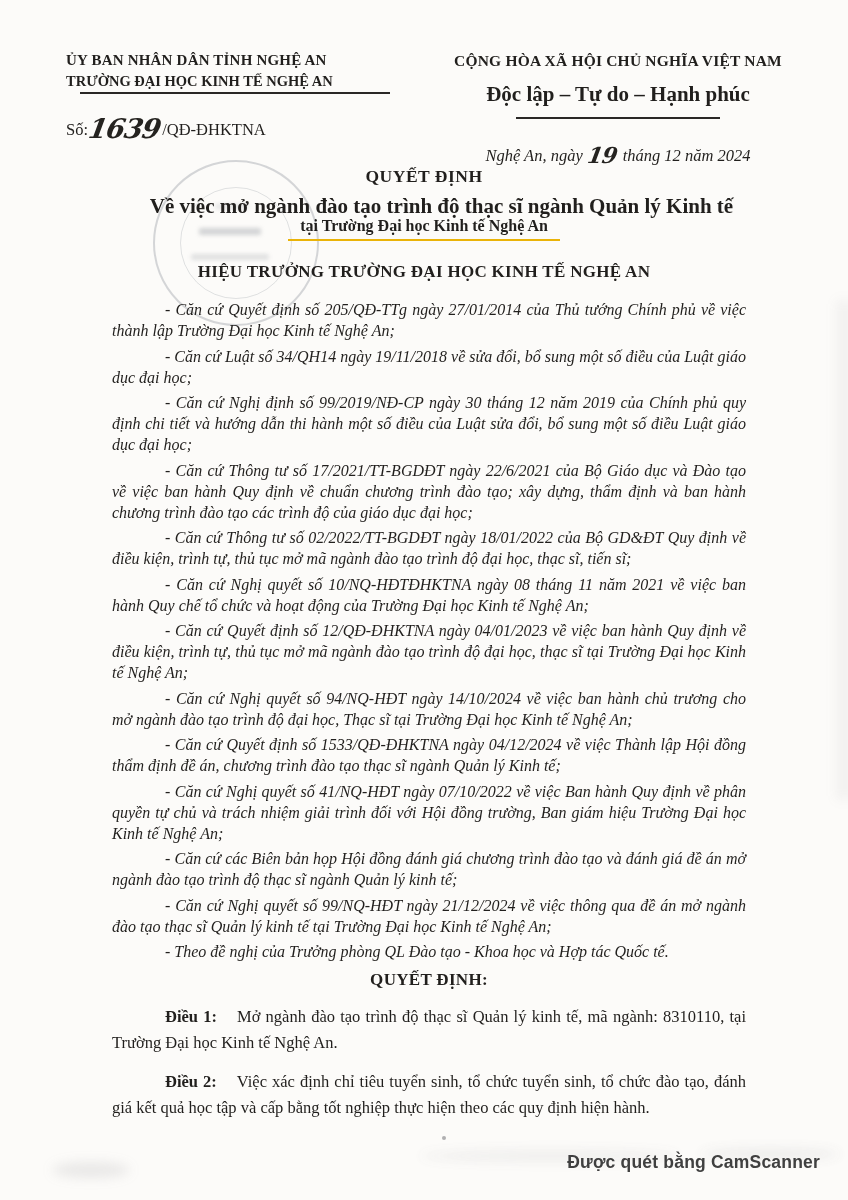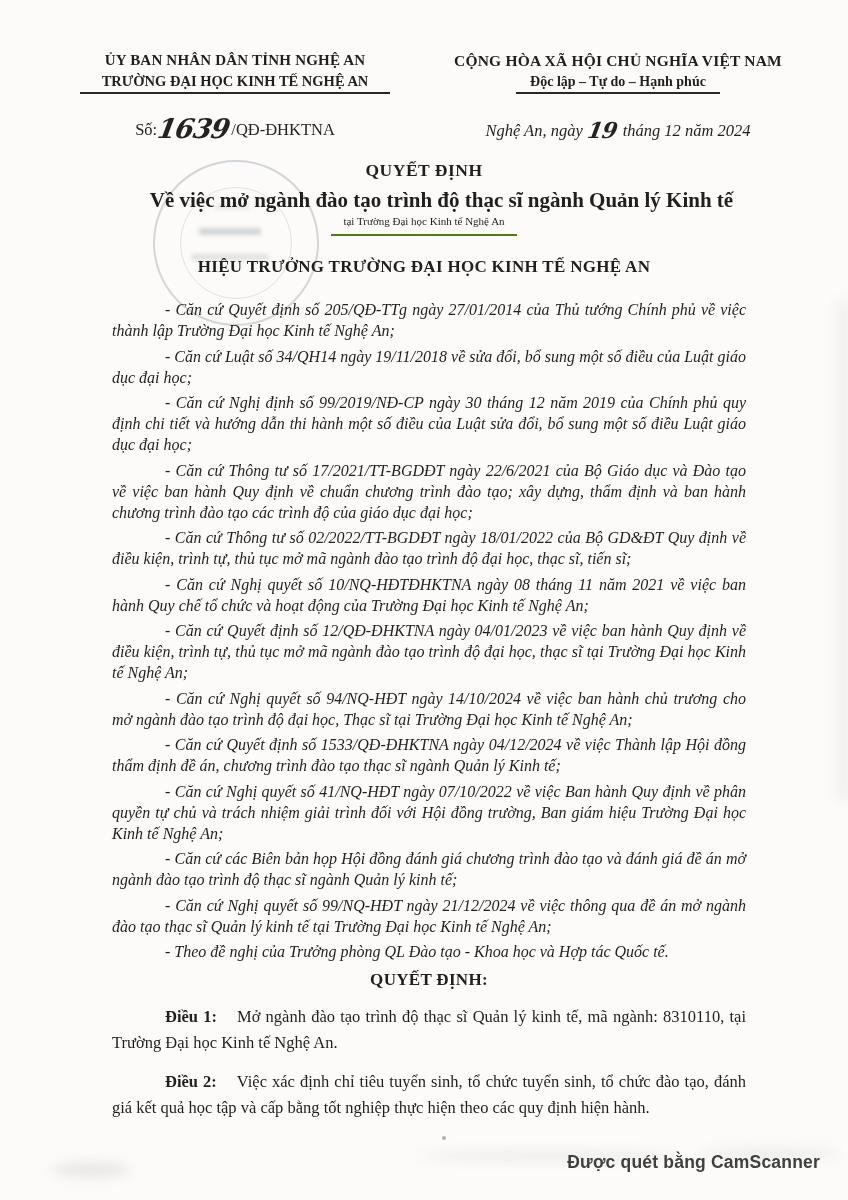--- a/index.html
+++ b/index.html
@@ -7,41 +7,41 @@
     width:848px;height:1200px;
     background:#e9e9e9;
     font-family:"Liberation Serif","DejaVu Serif",serif;
   }
   .page{
     position:relative;width:848px;height:1200px;overflow:hidden;
     background:#fcfbf9;
     color:#211f1d;
   }
   
-  .hdr-left{position:absolute;top:52px;left:66px;width:338px;text-align:center;}
+  .hdr-left{position:absolute;top:52px;left:66px;width:338px;text-align:left;}
   .hdr-left .l1{font-size:15px;font-weight:bold;letter-spacing:.2px;white-space:nowrap;}
   .hdr-left .l2{font-size:14.5px;font-weight:bold;margin-top:4px;padding-bottom:4px;position:relative;white-space:nowrap;}
   .hdr-left .l2::after{content:"";position:absolute;left:4%;right:4%;bottom:0;height:2px;background:#2a2826;}
   .so-line{margin-top:18px;font-size:16.5px;white-space:nowrap;}
   .hand{
     display:inline-block;font-family:"DejaVu Serif",serif;font-style:italic;font-weight:bold;
     font-size:27px;line-height:1;letter-spacing:-1px;transform:skewX(-10deg);
     position:relative;top:3px;margin:0 2px 0 1px;color:#252320;
   }
   .hdr-right{position:absolute;top:52px;left:424px;width:388px;text-align:center;}
   .hdr-right .l1{font-size:15.5px;font-weight:bold;white-space:nowrap;letter-spacing:.2px;}
-  .hdr-right .l2{font-size:14px;font-weight:bold;margin-top:4px;padding-bottom:4px;position:relative;white-space:nowrap;}
+  .hdr-right .l2{font-size:21px;font-weight:bold;margin-top:12px;padding-bottom:12px;position:relative;white-space:nowrap;}
   .hdr-right .l2::after{content:"";position:absolute;left:92px;right:92px;bottom:0;height:2px;background:#2a2826;}
   .date-line{margin-top:23px;font-style:italic;font-size:16.5px;white-space:nowrap;}
   .hand-sm{font-size:22px;top:2px;}
   
-  .title-block{position:absolute;top:160px;left:0;width:848px;text-align:center;}
+  .title-block{position:absolute;top:166px;left:0;width:848px;text-align:center;}
   .t1{font-size:17.5px;font-weight:bold;letter-spacing:.5px;}
   .t2{font-size:21px;font-weight:bold;margin-top:9px;line-height:21px;padding-left:35px;}
-  .t2b{display:inline-block;font-size:11px;font-weight:normal;border-bottom:2px solid #4d7c0f;padding:0 12px 4px;line-height:18px;}
+  .t2b{display:inline-block;font-size:16px;font-weight:bold;border-bottom:2px solid #eab308;padding:0 12px 4px;line-height:18px;}
   .t3{font-size:17px;font-weight:bold;margin-top:21px;letter-spacing:.3px;}
   
   .doc-body{position:absolute;top:299px;left:112px;width:634px;}
   p.recital{
     font-style:italic;font-size:16px;line-height:21px;
     margin:0 0 4.5px;text-indent:53px;text-align:justify;
   }
   .decision-heading{text-align:center;font-weight:bold;font-size:17px;margin-top:8px;letter-spacing:.3px;}
   p.article{font-size:16.5px;line-height:25.5px;margin:14px 0 0;text-indent:53px;text-align:justify;}
   p.article b{margin-right:20px;}

